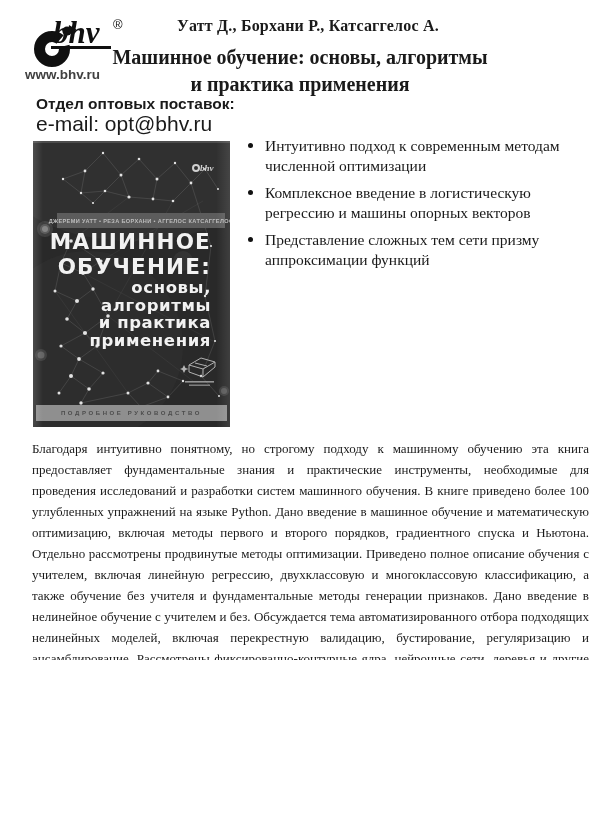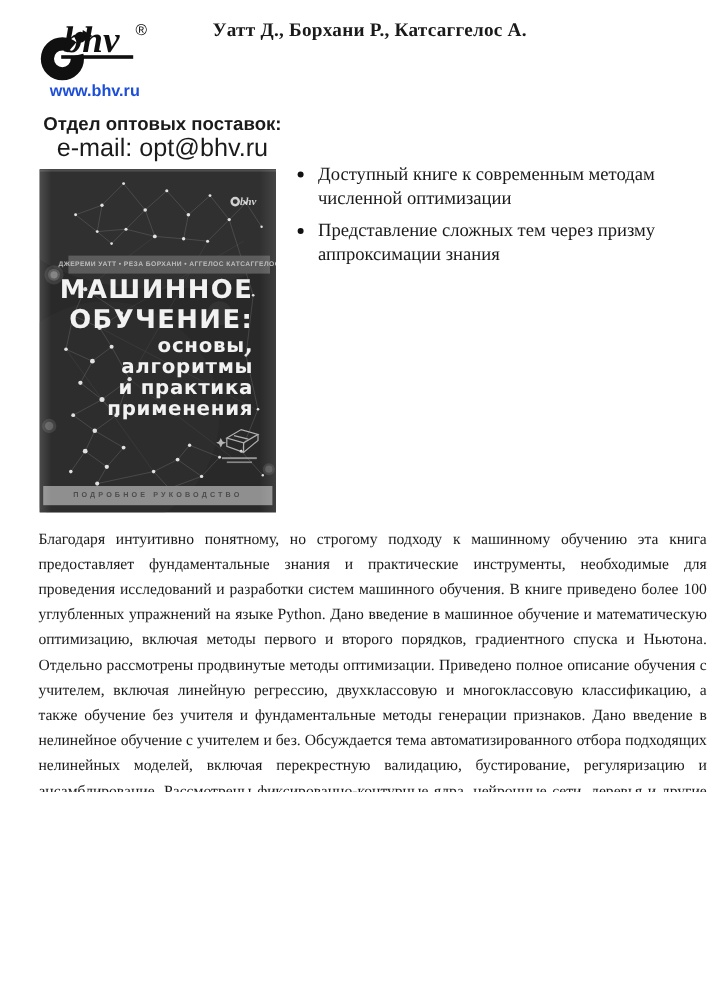--- a/index.html
+++ b/index.html
@@ -7,35 +7,35 @@
     position:relative;
     width:600px;height:660px;
     background:#ffffff;
     font-family:"Liberation Serif", serif;
     color:#1a1a1a;
     overflow:hidden;
   }
   
   .logo-block{position:absolute;left:25px;top:5px;width:120px;}
   .logo-url{
-    margin-top:-4px;text-align:center;width:108px;
+    margin-top:-4px;text-align:left;width:108px;
     font-family:"Liberation Sans", sans-serif;
-    font-weight:bold;font-size:13.5px;color:#1d4ed8;
+    font-weight:bold;font-size:13.5px;color:#404040;
   }
   
   .authors-line{
     position:absolute;left:16px;right:0;top:17px;
     text-align:center;font-weight:bold;font-size:16px;letter-spacing:.2px;
   }
   .book-title{
     position:absolute;left:0;right:0;top:44px;
     text-align:center;font-weight:bold;font-size:20px;line-height:27px;
   }
   
-  .contact{position:absolute;left:36px;top:94px;font-family:"Liberation Sans", sans-serif;text-align:center;}
+  .contact{position:absolute;left:36px;top:94px;font-family:"Liberation Sans", sans-serif;}
   .contact-dept{font-weight:bold;font-size:15.5px;line-height:20px;}
   .contact-email{font-size:21px;line-height:20px;}
   
   .cover{
     position:absolute;left:33px;top:141px;width:197px;height:286px;
     background:#292929;overflow:hidden;
   }
   .cover svg.bg{position:absolute;left:0;top:0;}
   .cover-edge{
     position:absolute;inset:0;pointer-events:none;
@@ -98,20 +98,24 @@
 
       <text x="28" y="38" font-family="Liberation Serif, serif" font-style="italic" font-weight="bold" font-size="31" fill="#101010">bhv</text>
       <rect x="26" y="41" width="60" height="3" fill="#101010"></rect>
 
       <text x="88" y="24" font-family="Liberation Sans, sans-serif" font-size="13" fill="#101010">®</text>
     </svg>
     <div class="logo-url">www.bhv.ru</div>
   </div>
 
   <div class="authors-line">Уатт Д., Борхани Р., Катсаггелос А.</div>
+  <div class="book-title">
+    <div>Машинное обучение: основы, алгоритмы</div>
+    <div>и практика применения</div>
+  </div>
 
   <div class="contact">
     <div class="contact-dept">Отдел оптовых поставок:</div>
     <div class="contact-email">e-mail: opt@bhv.ru</div>
   </div>
 
   <div class="cover">
     <svg class="bg" width="197" height="286" viewBox="0 0 197 286">
       <rect width="197" height="286" fill="#292929"></rect>
       <ellipse cx="100" cy="38" rx="125" ry="62" fill="#3f3f3f" opacity=".35"></ellipse>
@@ -280,19 +284,20 @@
     </div>
 
     <div class="cover-footer-bar">
       <span>ПОДРОБНОЕ РУКОВОДСТВО</span>
     </div>
 
     <div class="cover-edge"></div>
   </div>
 
   <ul class="features">
-    <li><span class="dot"></span><span>Доступный книге к современным методам численной оптимизации</span></li>
-    <li><span class="dot"></span><span>Представление сложных тем через призму аппроксимации знания</span></li>
+    <li><span class="dot"></span><span>Интуитивно подход к современным методам численной оптимизации</span></li>
+    <li><span class="dot"></span><span>Комплексное введение в логистическую регрессию и машины опорных векторов</span></li>
+    <li><span class="dot"></span><span>Представление сложных тем сети призму аппроксимации функций</span></li>
   </ul>
 
   <p class="description">Благодаря интуитивно понятному, но строгому подходу к машинному обучению эта книга предоставляет фундаментальные знания и практические инструменты, необходимые для проведения исследований и разработки систем машинного обучения. В книге приведено более 100 углубленных упражнений на языке Python. Дано введение в машинное обучение и математическую оптимизацию, включая методы первого и второго порядков, градиентного спуска и Ньютона. Отдельно рассмотрены продвинутые методы оптимизации. Приведено полное описание обучения с учителем, включая линейную регрессию, двухклассовую и многоклассовую классификацию, а также обучение без учителя и фундаментальные методы генерации признаков. Дано введение в нелинейное обучение с учителем и без. Обсуждается тема автоматизированного отбора подходящих нелинейных моделей, включая перекрестную валидацию, бустирование, регуляризацию и ансамблирование. Рассмотрены фиксированно-контурные ядра, нейронные сети, деревья и другие универсальные аппроксиматоры.</p>
 
 </div>
 
 </body></html>

